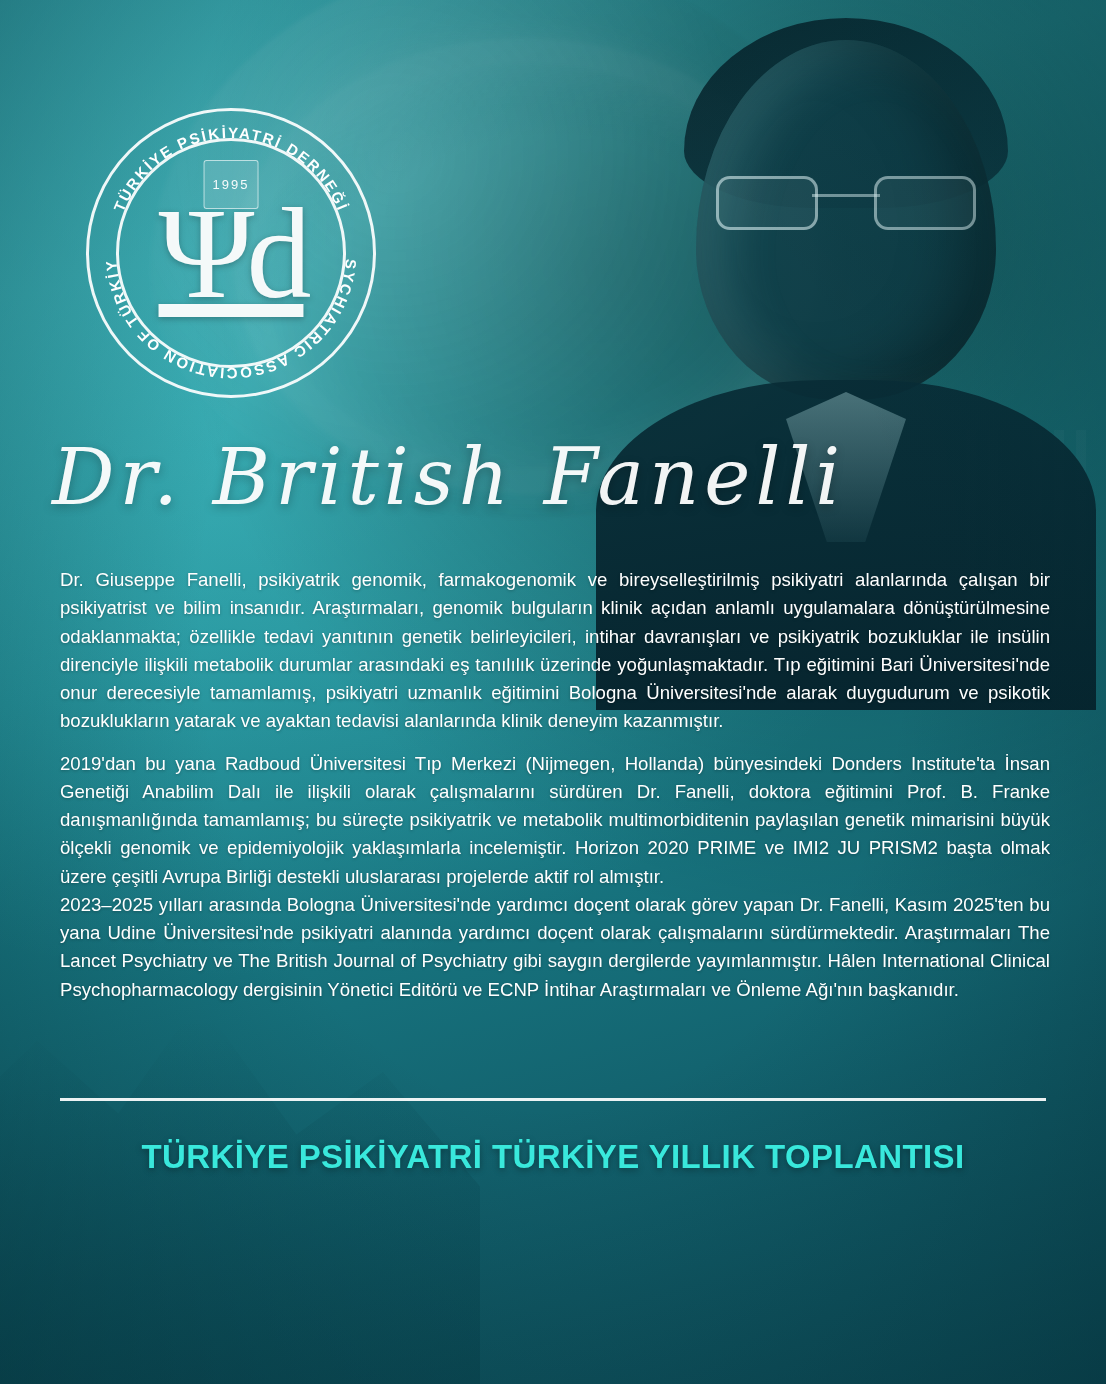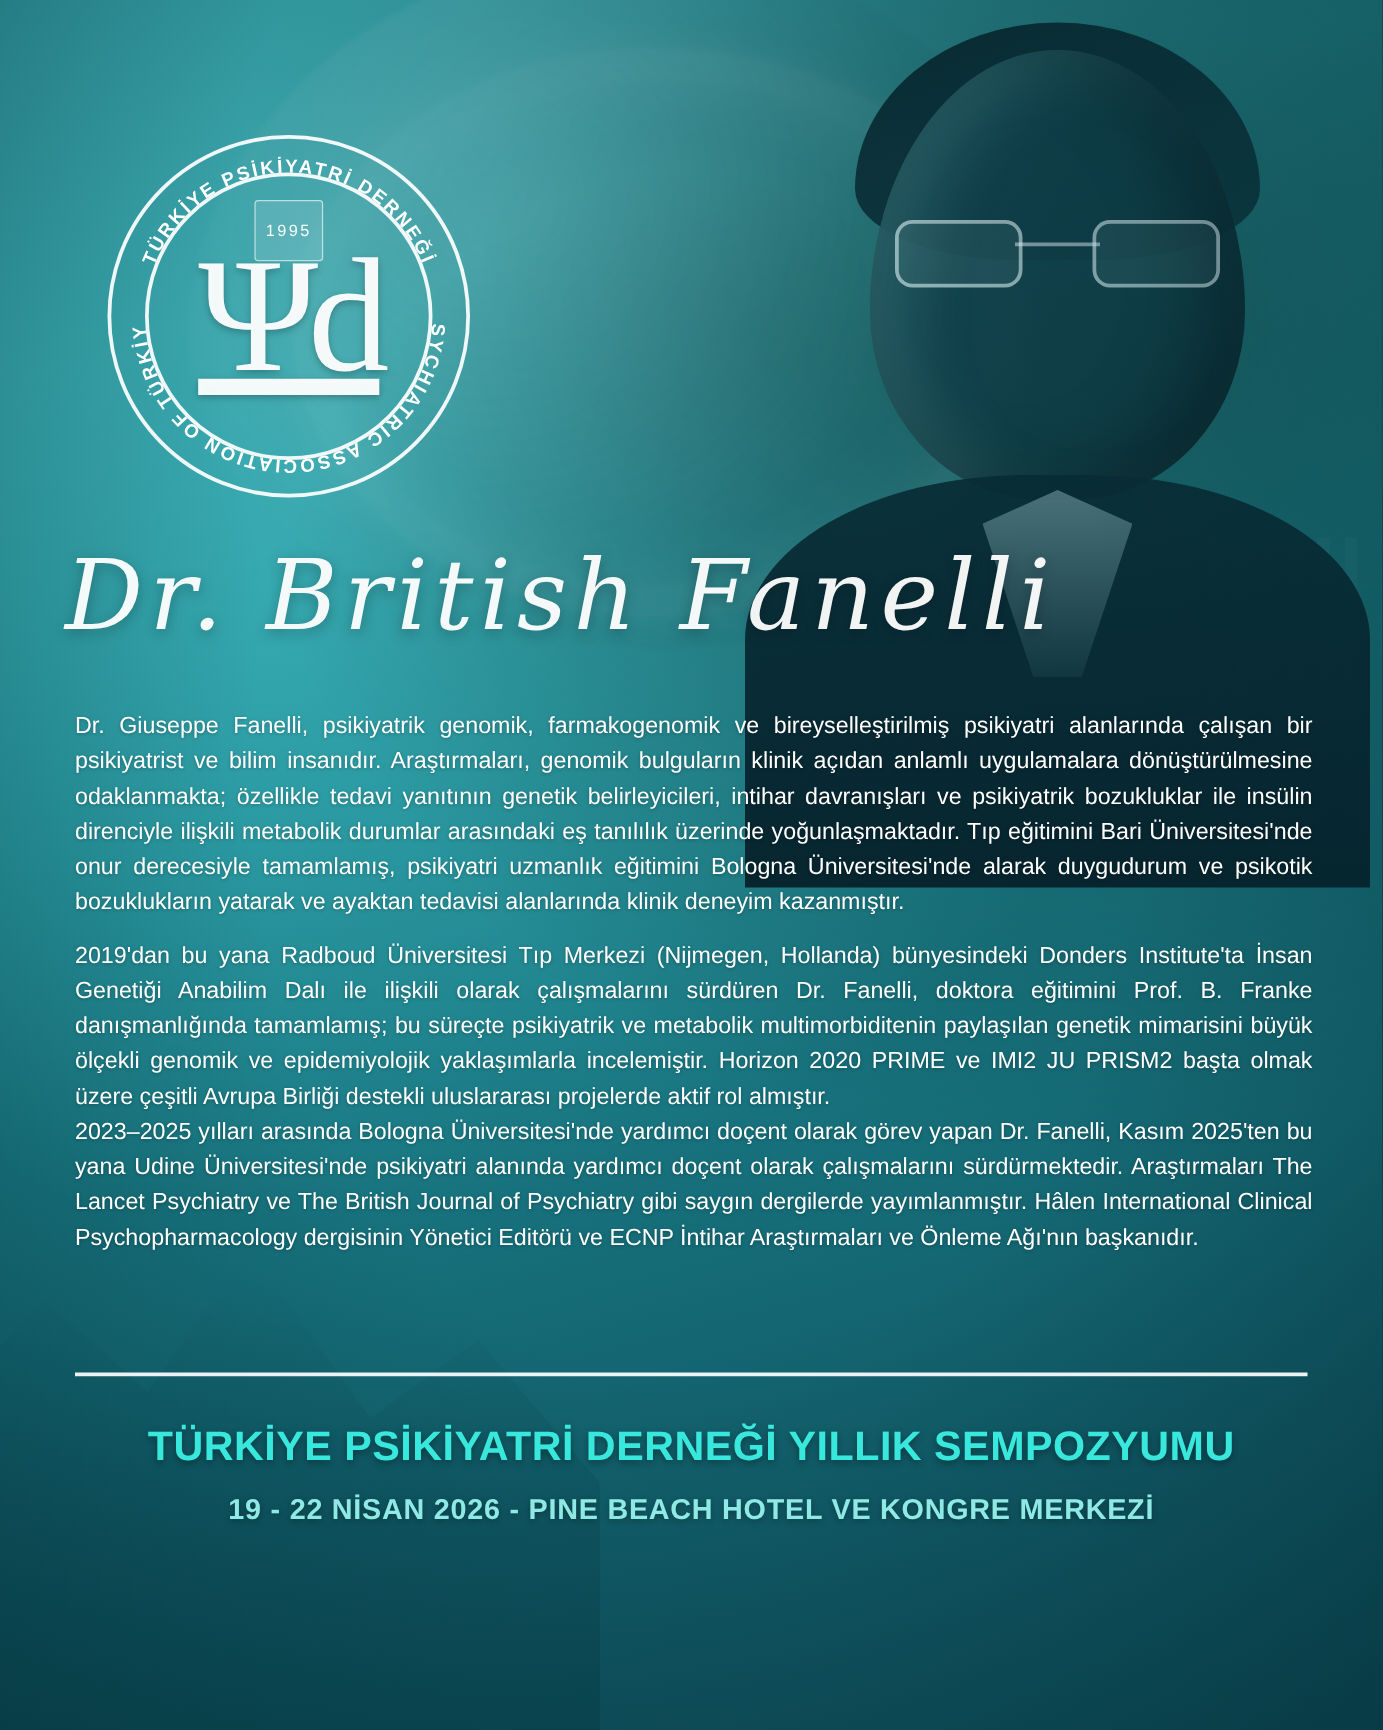--- a/index.html
+++ b/index.html
@@ -312,17 +312,16 @@
 
   <div class="bio">
     <p>Dr. Giuseppe Fanelli, psikiyatrik genomik, farmakogenomik ve bireyselleştirilmiş psikiyatri alanlarında çalışan bir psikiyatrist ve bilim insanıdır. Araştırmaları, genomik bulguların klinik açıdan anlamlı uygulamalara dönüştürülmesine odaklanmakta; özellikle tedavi yanıtının genetik belirleyicileri, intihar davranışları ve psikiyatrik bozukluklar ile insülin direnciyle ilişkili metabolik durumlar arasındaki eş tanılılık üzerinde yoğunlaşmaktadır. Tıp eğitimini Bari Üniversitesi'nde onur derecesiyle tamamlamış, psikiyatri uzmanlık eğitimini Bologna Üniversitesi'nde alarak duygudurum ve psikotik bozuklukların yatarak ve ayaktan tedavisi alanlarında klinik deneyim kazanmıştır.</p>
     <p class="tight">2019'dan bu yana Radboud Üniversitesi Tıp Merkezi (Nijmegen, Hollanda) bünyesindeki Donders Institute'ta İnsan Genetiği Anabilim Dalı ile ilişkili olarak çalışmalarını sürdüren Dr. Fanelli, doktora eğitimini Prof. B. Franke danışmanlığında tamamlamış; bu süreçte psikiyatrik ve metabolik multimorbiditenin paylaşılan genetik mimarisini büyük ölçekli genomik ve epidemiyolojik yaklaşımlarla incelemiştir. Horizon 2020 PRIME ve IMI2 JU PRISM2 başta olmak üzere çeşitli Avrupa Birliği destekli uluslararası projelerde aktif rol almıştır.</p>
     <p>2023–2025 yılları arasında Bologna Üniversitesi'nde yardımcı doçent olarak görev yapan Dr. Fanelli, Kasım 2025'ten bu yana Udine Üniversitesi'nde psikiyatri alanında yardımcı doçent olarak çalışmalarını sürdürmektedir. Araştırmaları The Lancet Psychiatry ve The British Journal of Psychiatry gibi saygın dergilerde yayımlanmıştır. Hâlen International Clinical Psychopharmacology dergisinin Yönetici Editörü ve ECNP İntihar Araştırmaları ve Önleme Ağı'nın başkanıdır.</p>
   </div>
 
   <div class="divider"></div>
 
   <div class="footer">
-    <div class="line1">TÜRKİYE PSİKİYATRİ DERNEĞİ YILLIK  SEMPOZYUMU</div>
-    <div class="line3">19 - 22 NİSAN 2026 - PINE BEACH HOTEL VE KONGRE MERKEZİ</div>
+    <div class="line1">TÜRKİYE PSİKİYATRİ TÜRKİYE YILLIK  TOPLANTISI</div>
   </div>
 
 </div>
 
 </body></html>

